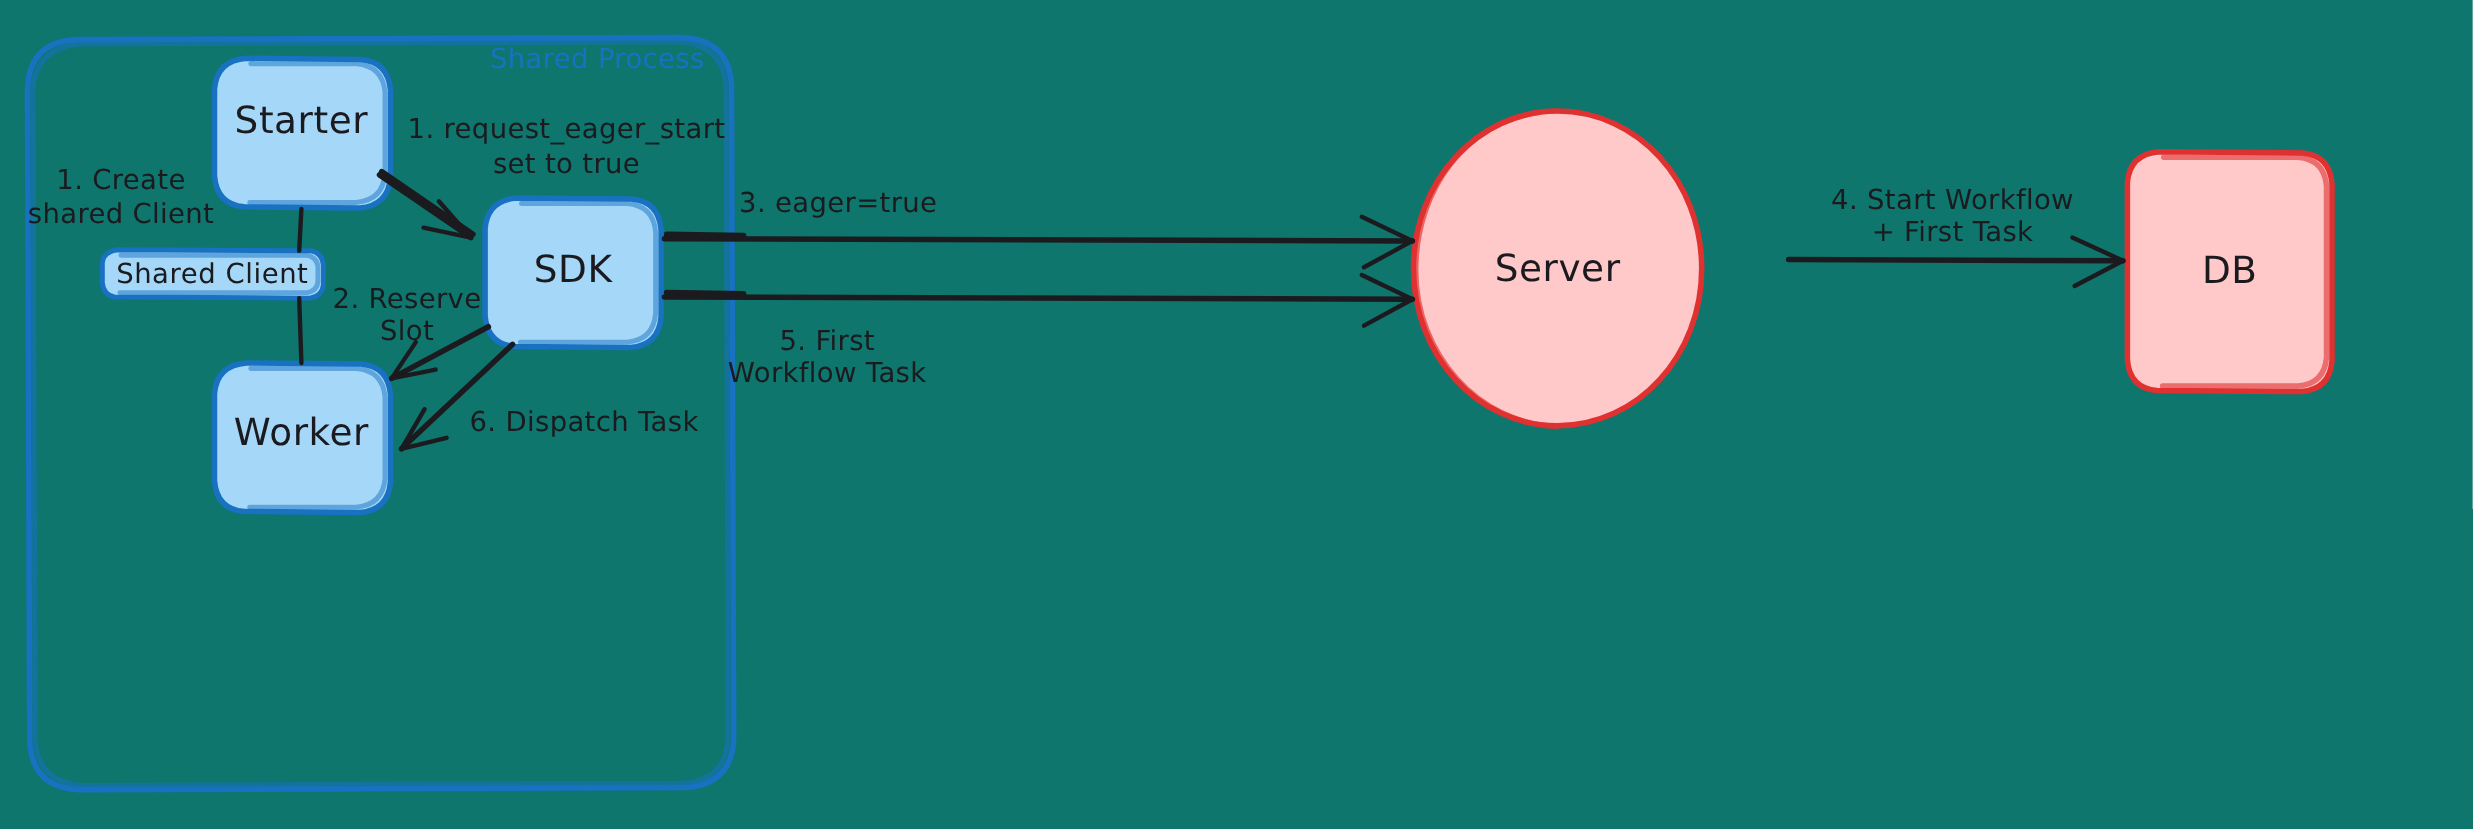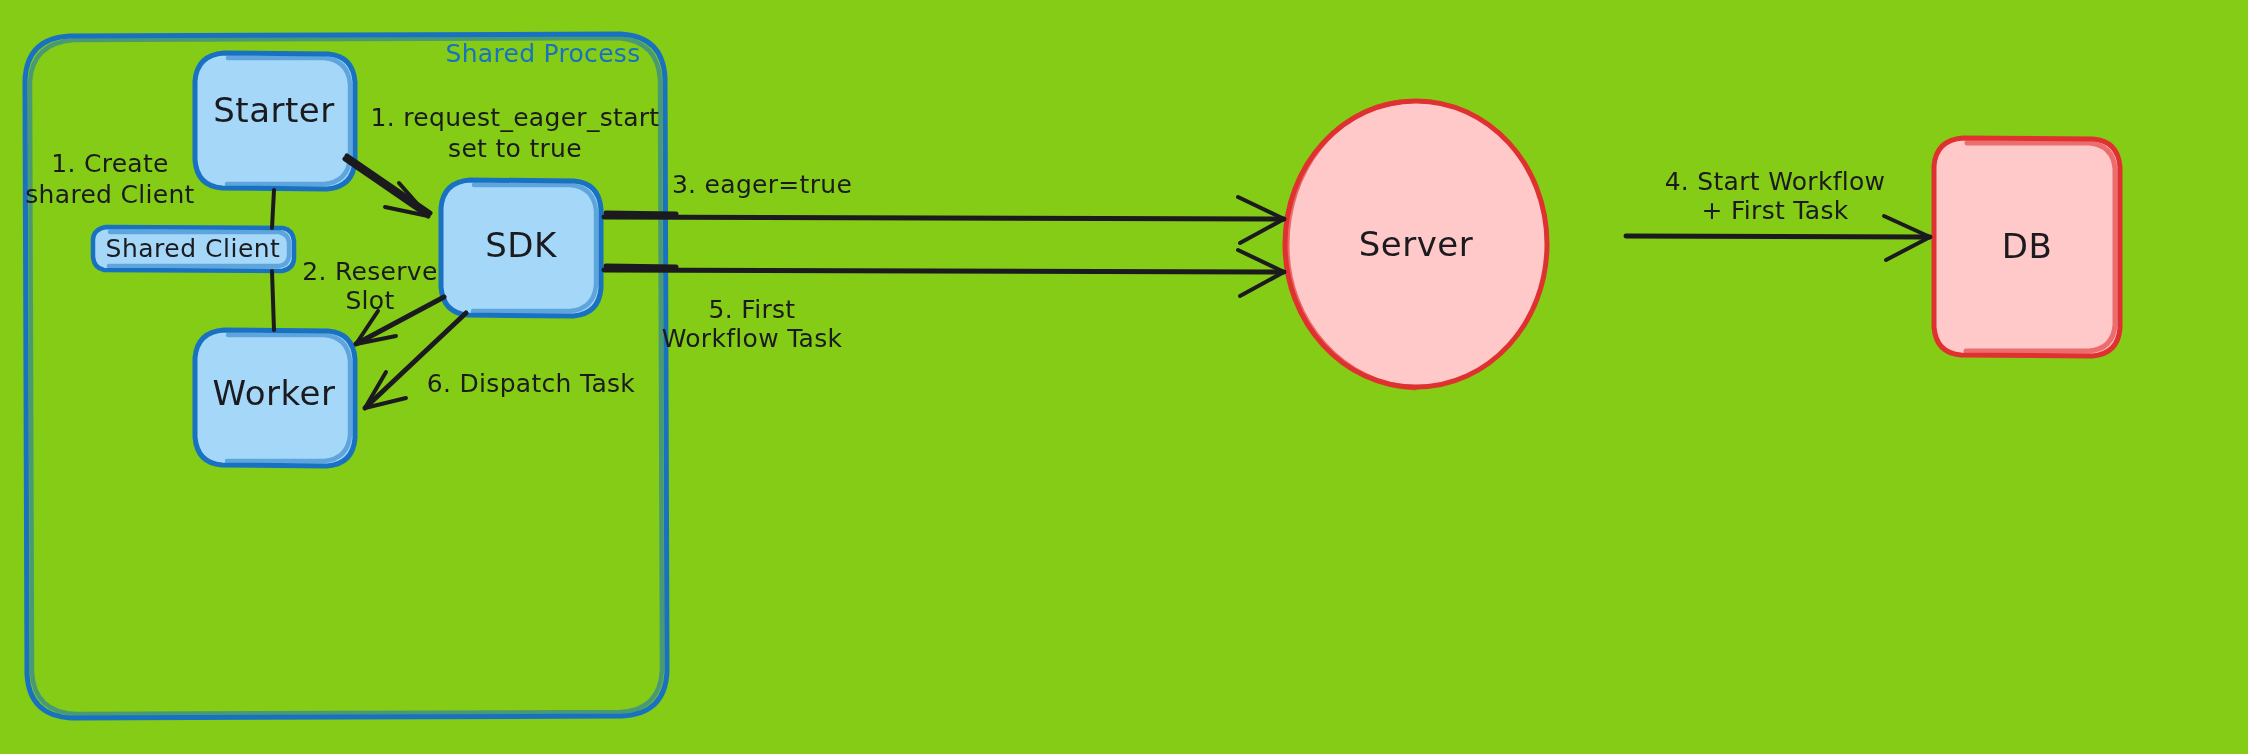--- a/index.html
+++ b/index.html
@@ -11,21 +11,21 @@
   body {
     width: 2248px;
     height: 754px;
     font-family: "DejaVu Sans", sans-serif;
     overflow: hidden;
   }
   #diagram-root {
     position: relative;
     width: 2248px;
     height: 754px;
-    background: #84cc16;
+    background: #0f766e;
   }
   svg#diagram-canvas {
     position: absolute;
     left: 0;
     top: 0;
     width: 2248px;
     height: 754px;
     display: block;
   }
   .node-label {

